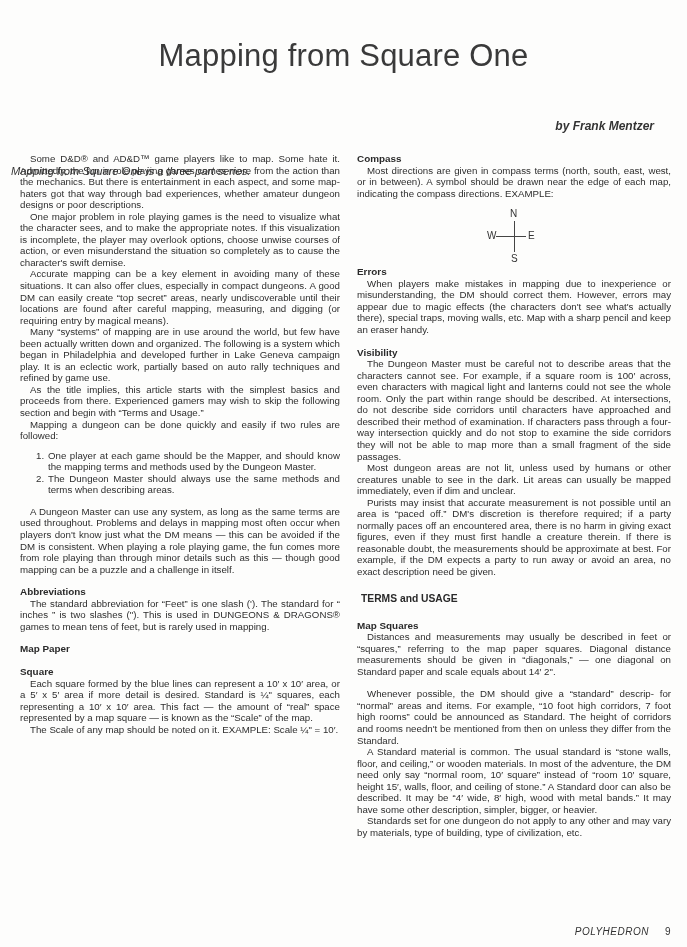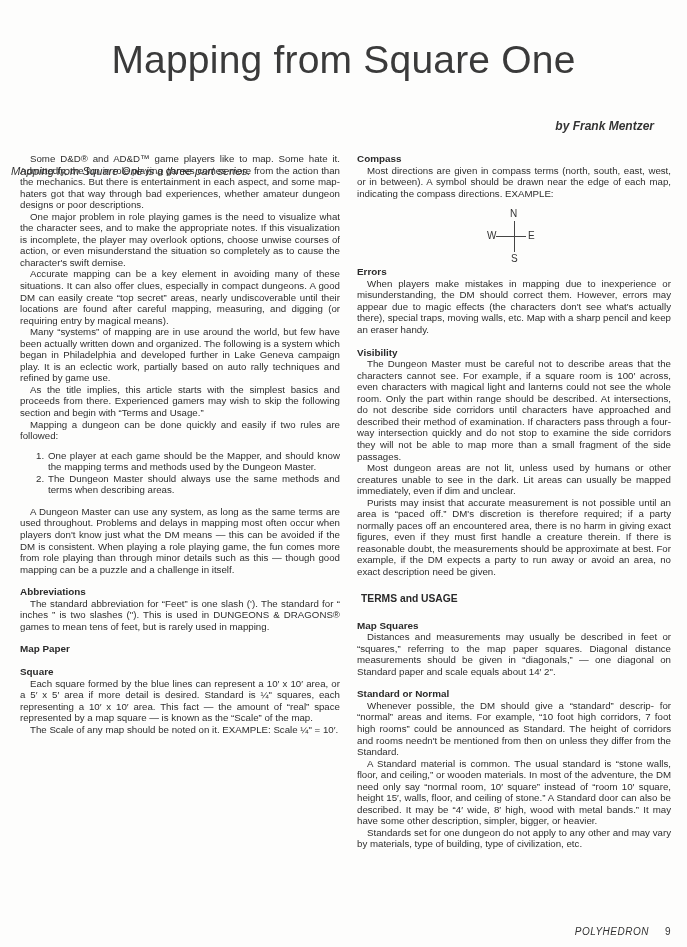--- a/index.html
+++ b/index.html
@@ -2,21 +2,21 @@
 <html><head>
 <meta charset="utf-8">
 <style>
   html, body { margin:0; padding:0; }
   body {
     width:687px; height:947px; background:#fdfdfc; color:#2b2b2b;
     font-family:"Liberation Sans", sans-serif; position:relative; overflow:hidden;
   }
   .title {
     position:absolute; top:38px; left:0; width:687px; text-align:center;
-    font-size:39px; font-weight:normal; color:#3a3a3a; letter-spacing:0.2px; margin:0;
+    font-size:31px; font-weight:normal; color:#3a3a3a; letter-spacing:0.2px; margin:0;
   }
   .subtitle {
     position:absolute; top:121px; left:11px; font-size:11.2px; font-style:italic; color:#333;margin-top:44px;
   }
   .byline {
     position:absolute; top:119px; right:33px; font-size:12px; font-style:italic; font-weight:bold; color:#333;
   }
   .col {
     position:absolute; top:153px; font-size:9.7px; line-height:11.55px; text-align:justify; color:#2e2e2e;
   }
@@ -90,21 +90,20 @@
   <h3>Visibility</h3>
   <p>The Dungeon Master must be careful not to describe areas that the characters cannot see. For example, if a square room is 100′ across, even characters with magical light and lanterns could not see the whole room. Only the part within range should be described. At intersections, do not describe side corridors until characters have approached and described their method of examination. If characters pass through a four-way intersection quickly and do not stop to examine the side corridors they will not be able to map more than a small fragment of the side passages.</p>
   <p>Most dungeon areas are not lit, unless used by humans or other creatures unable to see in the dark. Lit areas can usually be mapped immediately, even if dim and unclear.</p>
   <p>Purists may insist that accurate measurement is not possible until an area is “paced off.” DM's discretion is therefore required; if a party normally paces off an encountered area, there is no harm in giving exact figures, even if they must first handle a creature therein. If there is reasonable doubt, the measurements should be approximate at best. For example, if the DM expects a party to run away or avoid an area, no exact description need be given.</p>
   <div class="gap"></div>
   <h2>TERMS and USAGE</h2>
   <div class="gap"></div>
   <h3>Map Squares</h3>
   <p>Distances and measurements may usually be described in feet or “squares,” referring to the map paper squares. Diagonal distance measurements should be given in “diagonals,” — one diagonal on Standard paper and scale equals about 14′ 2".</p>
   <div class="gap"></div>
-  <h3>Standard or Normal</h3>
   <p>Whenever possible, the DM should give a “standard” descrip- for “normal” areas and items. For example, “10 foot high corridors, 7 foot high rooms” could be announced as Standard. The height of corridors and rooms needn't be mentioned from then on unless they differ from the Standard.</p>
   <p>A Standard material is common. The usual standard is “stone walls, floor, and ceiling,” or wooden materials. In most of the adventure, the DM need only say “normal room, 10′ square” instead of “room 10′ square, height 15′, walls, floor, and ceiling of stone.” A Standard door can also be described. It may be “4′ wide, 8′ high, wood with metal bands.” It may have some other description, simpler, bigger, or heavier.</p>
   <p>Standards set for one dungeon do not apply to any other and may vary by materials, type of building, type of civilization, etc.</p>
 </div>
 
 <div class="footer">
   <span>POLYHEDRON</span><span class="pg">9</span>
 </div>
 
 </body></html>

